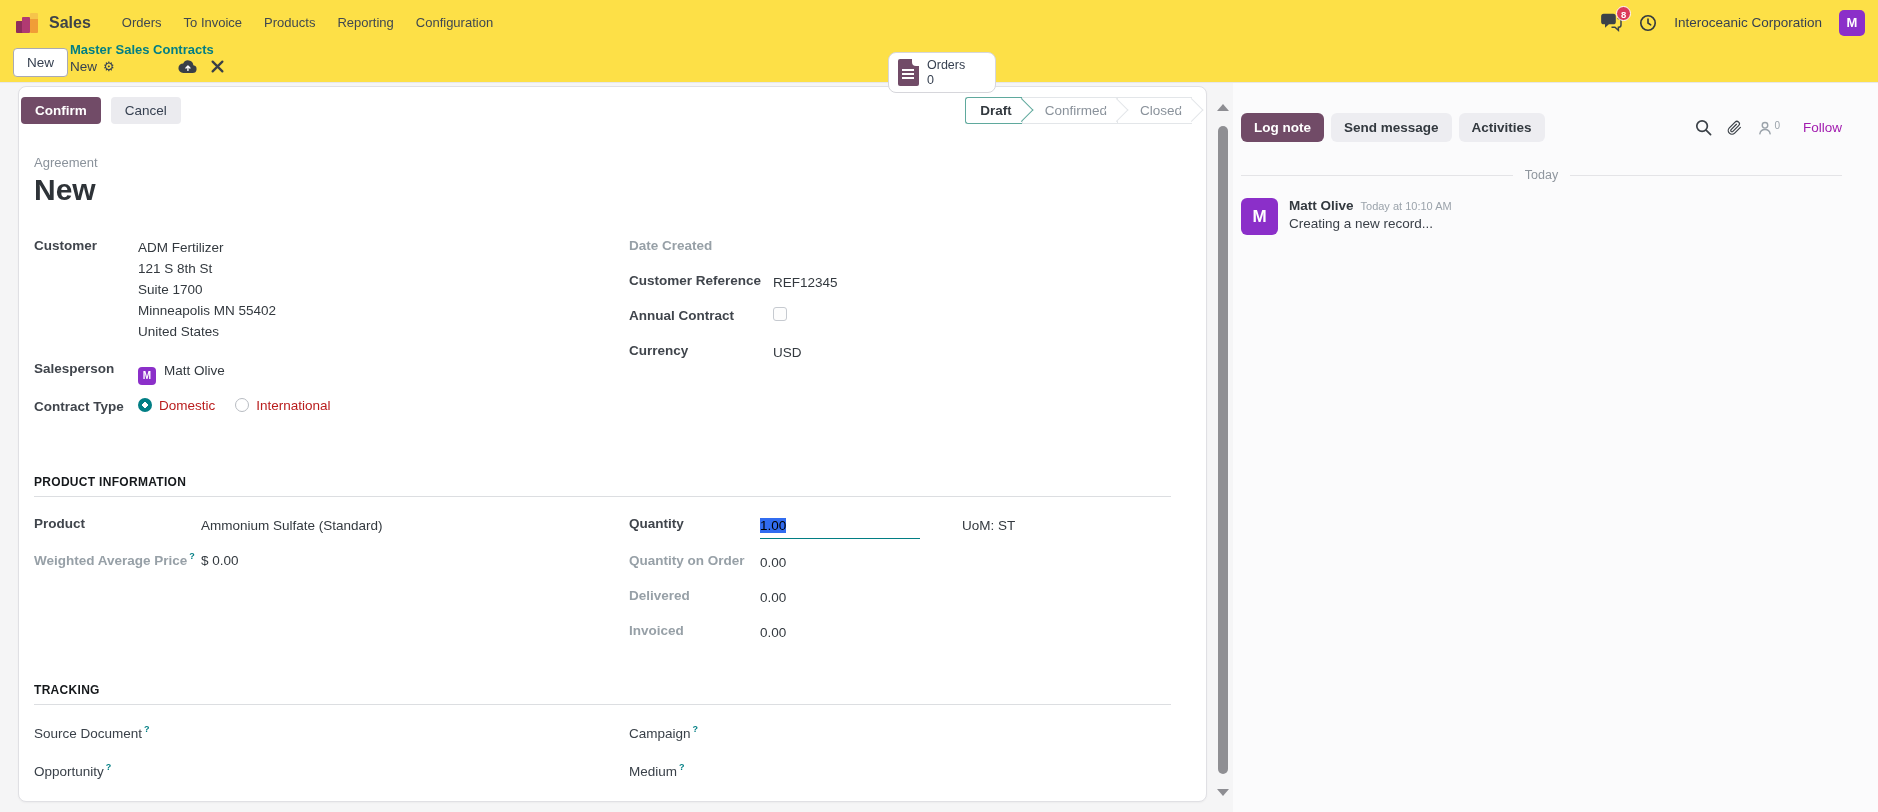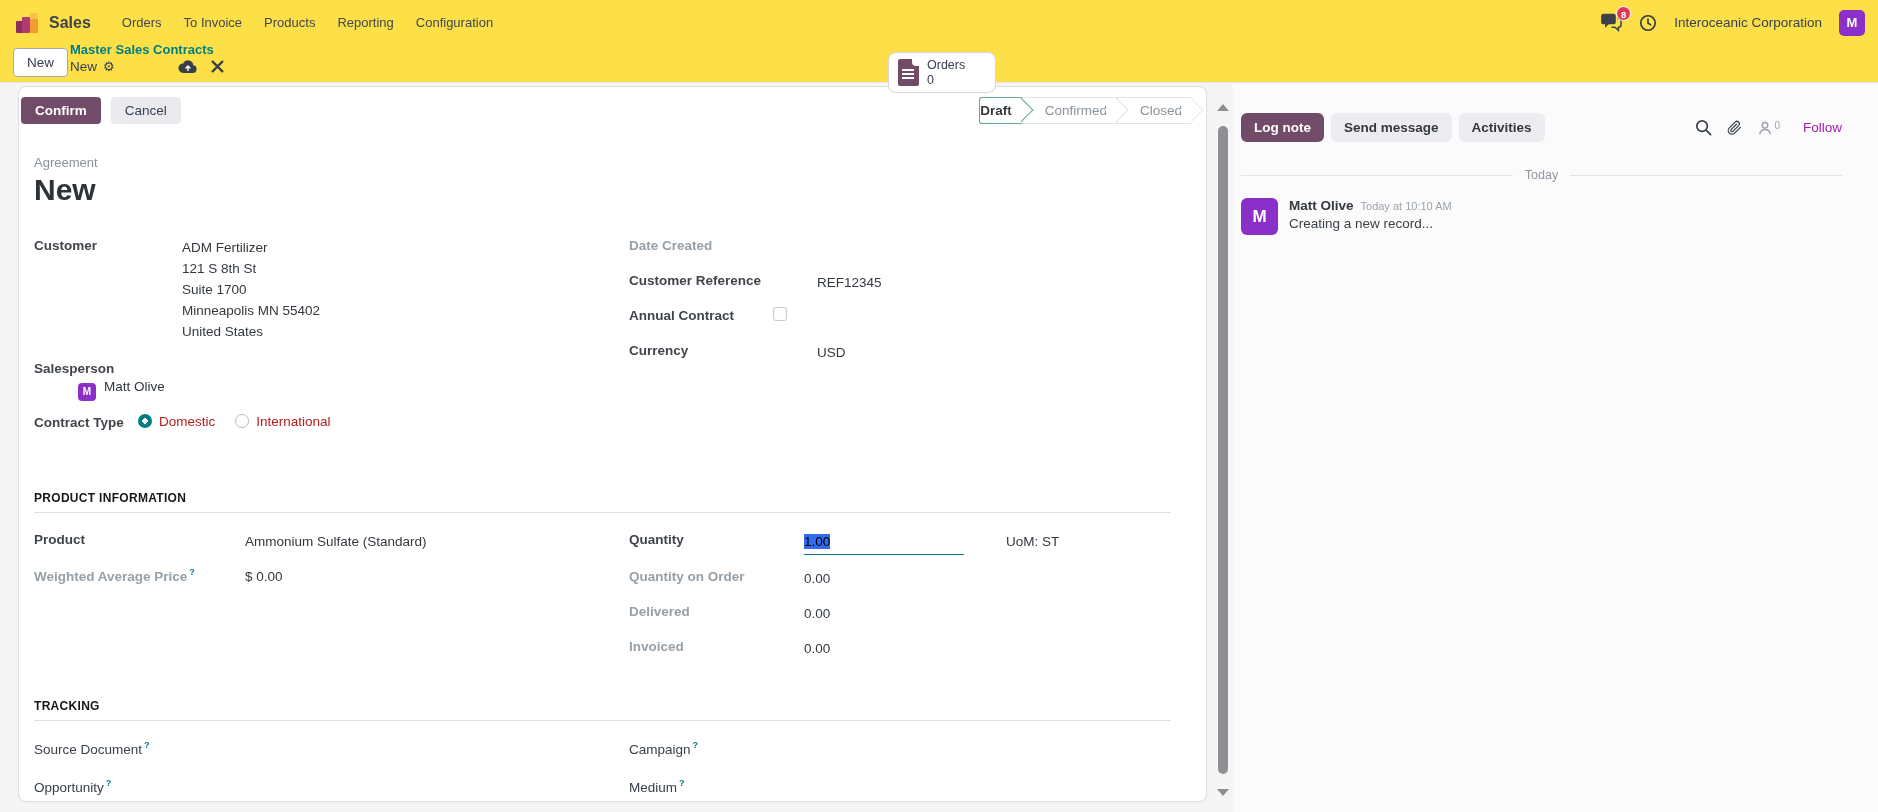--- a/index.html
+++ b/index.html
@@ -56,39 +56,39 @@
   .status-row { height:46px; display:flex; align-items:center; padding:0 14px 0 2px; }
   .btn { font-size:13.5px; border-radius:4px; padding:6px 14px; cursor:pointer; border:none; }
   .btn-primary { background:#714B67; color:#fff; font-weight:600; }
   .btn-light { background:#EBEBEF; color:#374151; margin-left:10px; }
   .statusbar { margin-left:auto; display:flex; }
   .step { position:relative; background:#fff; border:1px solid #E3E6E9; border-right:none;
     padding:5px 10px 5px 22px; font-size:13.5px; color:#8A929B; cursor:pointer; }
   .step::after { content:""; position:absolute; top:50%; right:-8px; width:16px; height:16px;
     transform:translateY(-50%) rotate(45deg); border-top:1px solid #E3E6E9; border-right:1px solid #E3E6E9;
     background:#fff; }
-  .step.active { border-color:#5FA99D; color:#33393F; font-weight:700; border-radius:3px 0 0 3px; padding-left:0; z-index:3; }
+  .step.active { border-color:#5FA99D; color:#33393F; font-weight:700; border-radius:3px 0 0 3px; padding-left:14px; z-index:3; }
   .step.active::after { border-color:#5FA99D; }
   .step.s2 { z-index:2; } .step.s3 { z-index:1; }
 
   .sheet { padding:22px 35px 0 15px; }
   .caption { font-size:13px; color:#8A929B; }
   .title { font-size:30px; font-weight:700; color:#2E3338; margin:3px 0 30px; }
 
   .cols { display:flex; align-items:flex-start; }
   .col-l { width:595px; flex:0 0 auto; }
   .col-r { flex:1; }
   .frow { display:flex; align-items:flex-start; margin-bottom:13px; min-height:22px; }
   .flabel { width:104px; flex:0 0 auto; font-size:13.5px; font-weight:700; color:#40454C; padding-top:1px; }
   .flabel-r { width:144px; flex:0 0 auto; font-size:13.5px; font-weight:700; color:#40454C; padding-top:1px; }
   .flabel-p { width:167px; flex:0 0 auto; font-size:13.5px; font-weight:700; color:#40454C; padding-top:1px; }
   .flabel-pr { width:131px; flex:0 0 auto; font-size:13.5px; font-weight:700; color:#40454C; padding-top:1px; }
   .muted-label { color:#97A0A7; font-weight:600; }
   .plain-label { font-weight:400; color:#3A4149; }
-  .fvalue { font-size:13.5px; color:#33393F; line-height:21px;margin-left:44px; }
+  .fvalue { font-size:13.5px; color:#33393F; line-height:21px; }
   sup.help { color:#017E84; font-size:9px; font-weight:600; margin-left:2px; }
 
   .sales-avatar { width:18px; height:18px; border-radius:4px; background:#8B2FC9; color:#fff;
     font-size:10px; font-weight:700; display:inline-flex; align-items:center; justify-content:center;
     margin-right:8px; vertical-align:-4px; }
   .radio-group { display:flex; align-items:center; gap:20px; }
   .radio-opt { display:flex; align-items:center; gap:7px; font-size:13.5px; color:#b91c1c; cursor:pointer; }
   .radio { width:14px; height:14px; border-radius:50%; border:1px solid #B8BCC2; background:#fff; }
   .radio.on { border:none; background:radial-gradient(circle, #fff 0 2.6px, #017E84 2.6px); }
   .checkbox { width:14px; height:14px; border:1.5px solid #C6CAD0; border-radius:3px; background:#FDFDFD; cursor:pointer; }
@@ -221,21 +221,21 @@
             <div class="frow">
               <div class="flabel">Customer</div>
               <div class="fvalue">
                 <div>ADM Fertilizer</div>
                 <div>121 S 8th St</div>
                 <div>Suite 1700</div>
                 <div>Minneapolis MN 55402</div>
                 <div>United States</div>
               </div>
             </div>
-            <div class="frow" style="margin-top:18px;flex-direction:column;">
+            <div class="frow" style="margin-top:18px;">
               <div class="flabel">Salesperson</div>
               <div class="fvalue">
                 <span class="sales-avatar">M</span><span>Matt Olive</span>
               </div>
             </div>
             <div class="frow">
               <div class="flabel">Contract Type</div>
               <div class="radio-group">
                 <span class="radio-opt">
                   <span class="radio on"></span>

